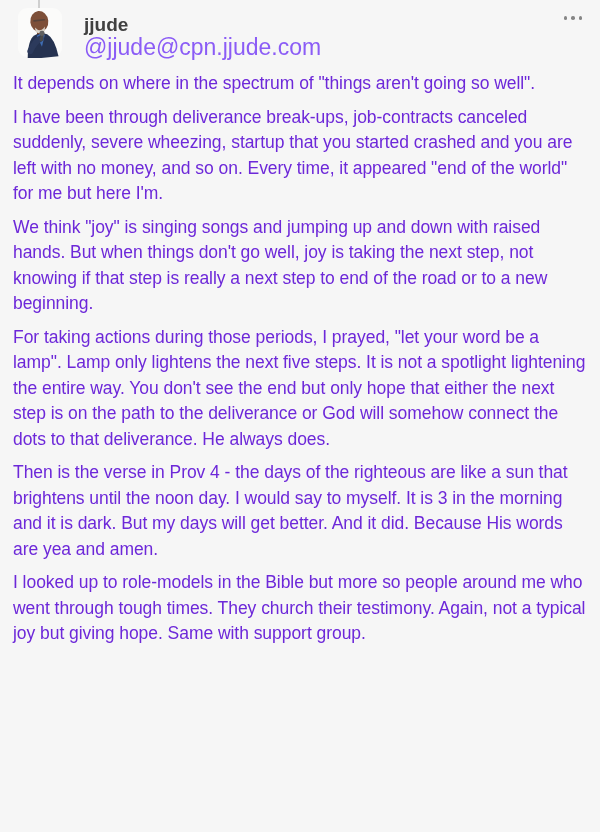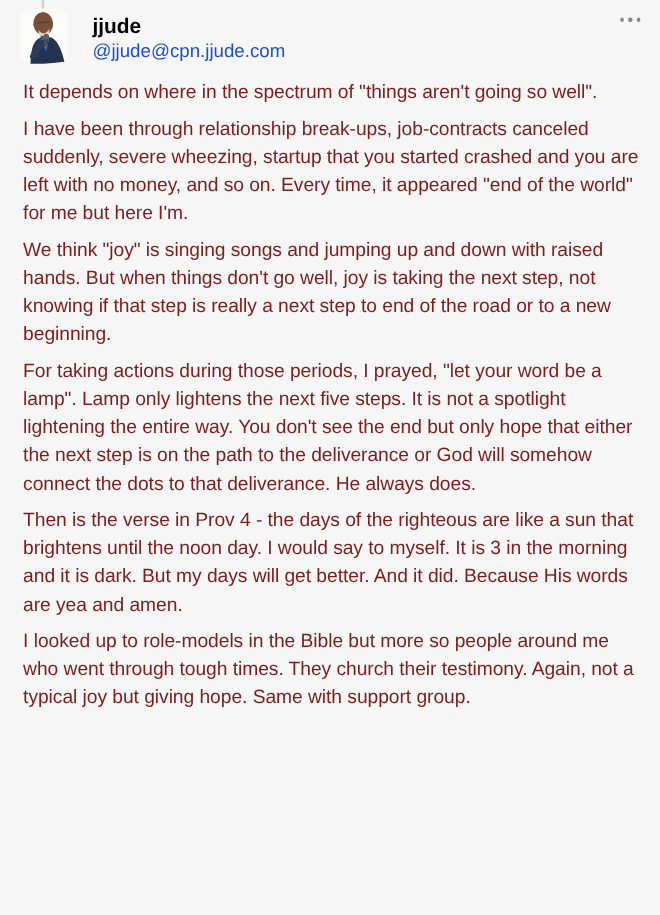--- a/index.html
+++ b/index.html
@@ -37,27 +37,27 @@
   }
   .author-block {
     margin-left: 21px;
     padding-top: 5px;
     flex: 1 1 auto;
     min-width: 0;
   }
   .display-name {
     font-size: 19px;
     font-weight: 700;
-    color: #000000;
+    color: #404040;
     line-height: 23px;
     cursor: pointer;
   }
   .handle {
-    font-size: 17px;
-    color: #1d4ed8;
+    font-size: 23px;
+    color: #8b5cf6;
     line-height: 20px;
     margin-top: 1px;
     cursor: pointer;
   }
   .more-btn {
     background: none;
     border: none;
     padding: 8px 4px;
     margin-top: 0;
     cursor: pointer;
@@ -70,25 +70,25 @@
     display: block;
     width: 3.5px;
     height: 3.5px;
     border-radius: 50%;
     background: #868686;
   }
   main.post-body {
     padding: 13px 12px 0 13px;
   }
   main.post-body p {
-    margin: 0 0 8px 8px;
+    margin: 0 0 8px 0;
     font-size: 17.5px;
     line-height: 25.5px;
     letter-spacing: -0.05px;
-    color: #7f1d1d;
+    color: #6d28d9;
   }
 </style>
 </head>
 <body>
 
 <div class="thread-line"></div>
 
 <header class="post-header">
   <div class="avatar">
     <svg width="46" height="50" viewBox="0 0 46 50">
@@ -121,18 +121,18 @@
     <span class="dots">
         <i></i>
         <i></i>
         <i></i>
       </span>
   </button>
 </header>
 
 <main class="post-body">
   <p>It depends on where in the spectrum of "things aren't going so well".</p>
-  <p>I have been through relationship break-ups, job-contracts canceled suddenly, severe wheezing, startup that you started crashed and you are left with no money, and so on. Every time, it appeared "end of the world" for me but here I'm.</p>
+  <p>I have been through deliverance break-ups, job-contracts canceled suddenly, severe wheezing, startup that you started crashed and you are left with no money, and so on. Every time, it appeared "end of the world" for me but here I'm.</p>
   <p>We think "joy" is singing songs and jumping up and down with raised hands. But when things don't go well, joy is taking the next step, not knowing if that step is really a next step to end of the road or to a new beginning.</p>
   <p>For taking actions during those periods, I prayed, "let your word be a lamp". Lamp only lightens the next five steps. It is not a spotlight lightening the entire way. You don't see the end but only hope that either the next step is on the path to the deliverance or God will somehow connect the dots to that deliverance. He always does.</p>
   <p>Then is the verse in Prov 4 - the days of the righteous are like a sun that brightens until the noon day. I would say to myself. It is 3 in the morning and it is dark. But my days will get better. And it did. Because His words are yea and amen.</p>
   <p>I looked up to role-models in the Bible but more so people around me who went through tough times. They church their testimony. Again, not a typical joy but giving hope. Same with support group.</p>
 </main>
 
 </body></html>

